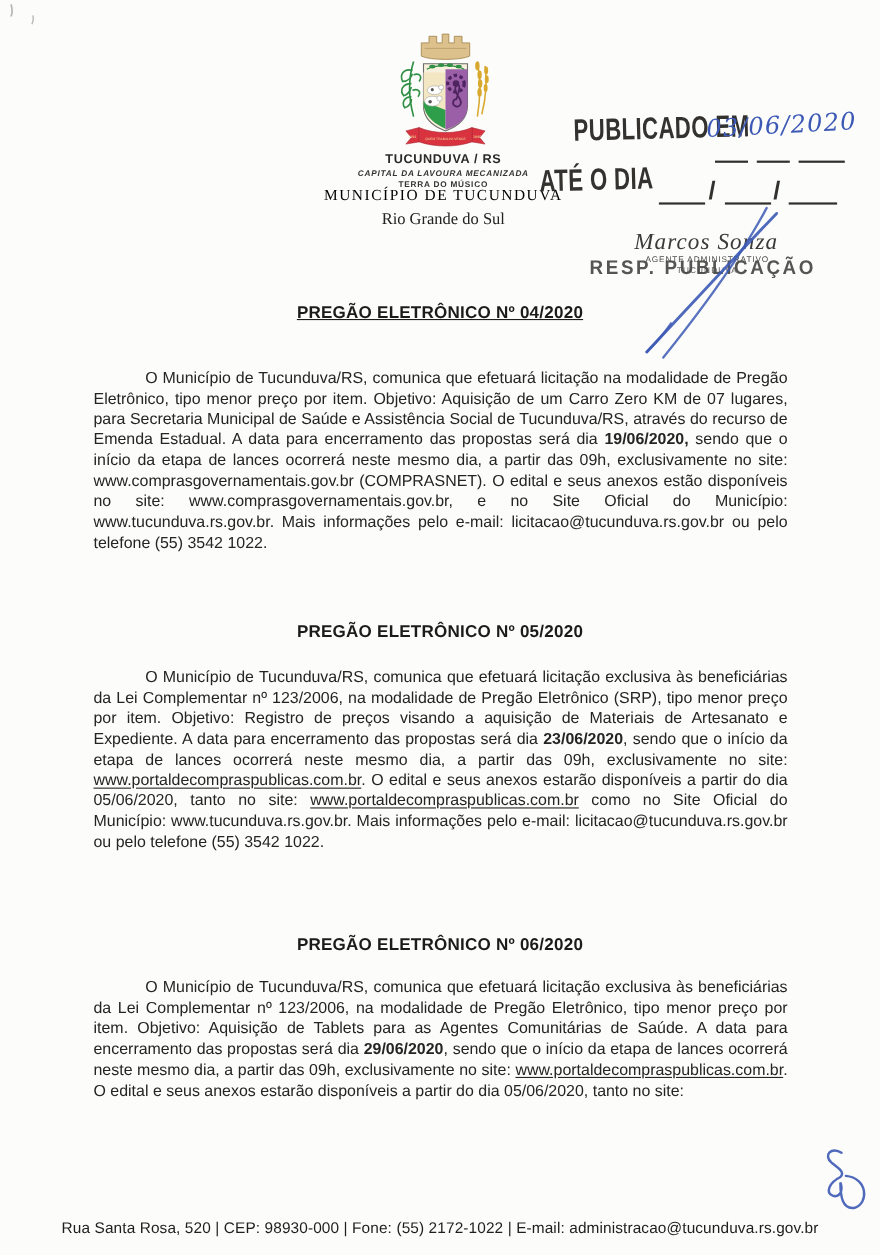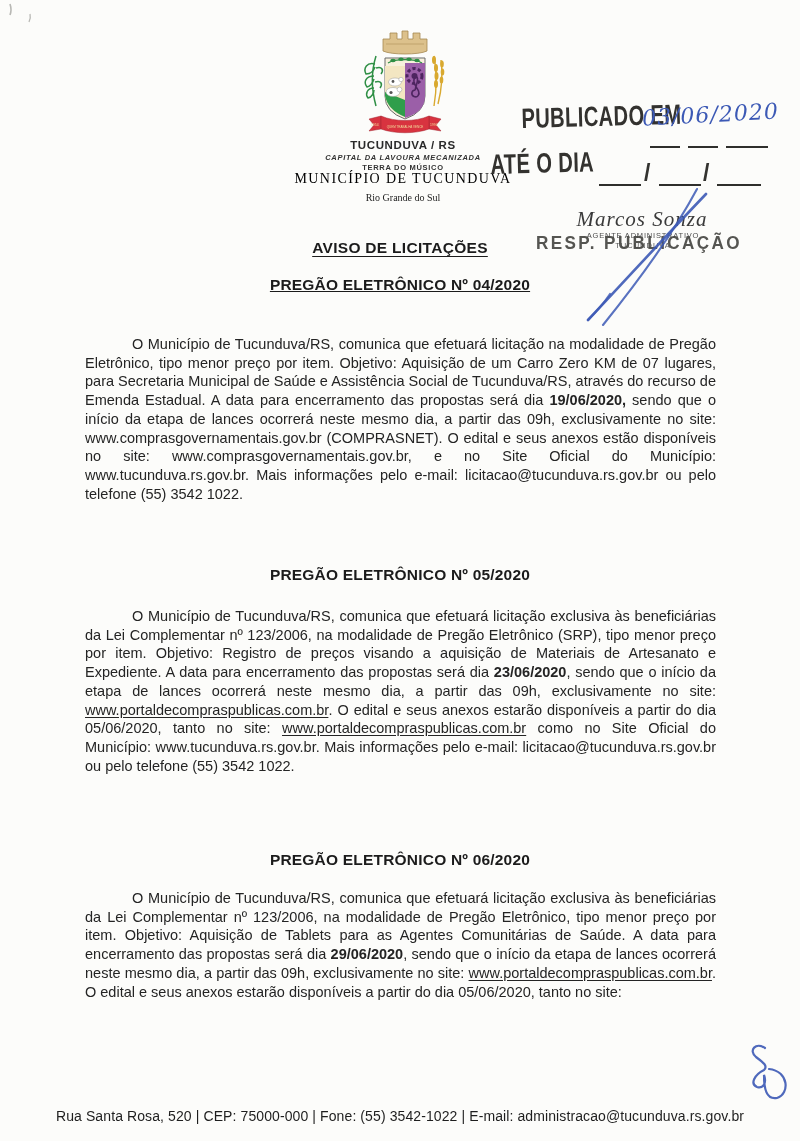--- a/index.html
+++ b/index.html
@@ -8,21 +8,21 @@
     background:#fcfcfa;overflow:hidden;
     font-family:"Liberation Sans",sans-serif;color:#222;
   }
   
   .crest{position:absolute;left:357px;top:22px;}
   .lh-text{position:absolute;left:203px;width:400px;text-align:center;white-space:nowrap;}
   .lh-city{top:139px;font-size:11.5px;font-weight:bold;letter-spacing:.6px;color:#2a2a2a;}
   .lh-tag1{top:153px;font-size:7.5px;font-weight:bold;letter-spacing:.7px;color:#333;font-style:italic;}
   .lh-tag2{top:163px;font-size:7.5px;font-weight:bold;letter-spacing:.7px;color:#333;}
   .lh-muni{top:171px;font-family:Liberation Serif, serif;font-size:14px;letter-spacing:1.4px;color:#000000;}
-  .lh-state{top:192px;font-family:"Liberation Serif",serif;font-size:10px;color:#222;}
+  .lh-state{top:192px;font-family:"Liberation Serif",serif;font-size:15px;color:#222;}
   
   .stamp-cond{
     position:absolute;font-weight:700;color:#33322f;white-space:nowrap;
     transform:rotate(-1.5deg) scaleX(.72);transform-origin:left top;
     font-size:28px;letter-spacing:.5px;
   }
   .pub-label{left:521px;top:103px;}
   .ate-label{left:490px;top:149px;}
   .blank{position:absolute;border-bottom:2.4px solid #2f2f2c;height:1px;}
   .b1a{left:650px;top:145px;width:30px;}
@@ -174,32 +174,31 @@
   <div class="stamp-slash s2">/</div>
   <div class="blank b2a"></div>
   <div class="blank b2b"></div>
   <div class="blank b2c"></div>
 
   <div class="signer-name">Marcos Sonza</div>
   <div class="signer-role">AGENTE ADMINISTRATIVO</div>
   <div class="signer-city">TUCUNDUVA</div>
   <div class="resp-stamp">RESP. PUBLICAÇÃO</div>
 
-  <div class="doc-title">AVISO DE LICITAÇÕES</div>
 
   <div class="sec-head h0">PREGÃO ELETRÔNICO Nº 04/2020</div>
   <div class="para p0"><span>O Município de Tucunduva/RS, comunica que efetuará licitação na modalidade de Pregão Eletrônico, tipo menor preço por item. Objetivo: Aquisição de um Carro Zero KM de 07 lugares, para Secretaria Municipal de Saúde e Assistência Social de Tucunduva/RS, através do recurso de Emenda Estadual. A data para encerramento das propostas será dia </span><span class="b">19/06/2020,</span><span> sendo que o início da etapa de lances ocorrerá neste mesmo dia, a partir das 09h, exclusivamente no site: www.comprasgovernamentais.gov.br (COMPRASNET). O edital e seus anexos estão disponíveis no site: www.comprasgovernamentais.gov.br, e no Site Oficial do Município: www.tucunduva.rs.gov.br. Mais informações pelo e-mail: licitacao@tucunduva.rs.gov.br ou pelo telefone (55) 3542 1022.</span></div>
 
   <div class="sec-head h1">PREGÃO ELETRÔNICO Nº 05/2020</div>
   <div class="para p1"><span>O Município de Tucunduva/RS, comunica que efetuará licitação exclusiva às beneficiárias da Lei Complementar nº 123/2006, na modalidade de Pregão Eletrônico (SRP), tipo menor preço por item. Objetivo: Registro de preços visando a aquisição de Materiais de Artesanato e Expediente. A data para encerramento das propostas será dia </span><span class="b">23/06/2020</span><span>, sendo que o início da etapa de lances ocorrerá neste mesmo dia, a partir das 09h, exclusivamente no site: </span><span class="u">www.portaldecompraspublicas.com.br</span><span>. O edital e seus anexos estarão disponíveis a partir do dia 05/06/2020, tanto no site: </span><span class="u">www.portaldecompraspublicas.com.br</span><span> como no Site Oficial do Município: www.tucunduva.rs.gov.br. Mais informações pelo e-mail: licitacao@tucunduva.rs.gov.br ou pelo telefone (55) 3542 1022.</span></div>
 
   <div class="sec-head h2">PREGÃO ELETRÔNICO Nº 06/2020</div>
   <div class="para p2"><span>O Município de Tucunduva/RS, comunica que efetuará licitação exclusiva às beneficiárias da Lei Complementar nº 123/2006, na modalidade de Pregão Eletrônico, tipo menor preço por item. Objetivo: Aquisição de Tablets para as Agentes Comunitárias de Saúde. A data para encerramento das propostas será dia </span><span class="b">29/06/2020</span><span>, sendo que o início da etapa de lances ocorrerá neste mesmo dia, a partir das 09h, exclusivamente no site: </span><span class="u">www.portaldecompraspublicas.com.br</span><span>. O edital e seus anexos estarão disponíveis a partir do dia 05/06/2020, tanto no site:</span></div>
 
-  <div class="footer">Rua Santa Rosa, 520 | CEP: 75000-000 | Fone: (55) 3542-1022  | E-mail: administracao@tucunduva.rs.gov.br</div>
+  <div class="footer">Rua Santa Rosa, 520 | CEP: 98930-000 | Fone: (55) 2172-1022  | E-mail: administracao@tucunduva.rs.gov.br</div>
 
   <svg class="ink-overlay" width="800" height="1141" viewBox="0 0 800 1141">
     <g fill="none" stroke-linecap="round" stroke="#3c59b5">
       <path d="M588 320 C618 288 664 238 706 194" stroke-width="2.6" opacity="0.9"></path>
       <path d="M603 325 C636 284 672 236 697 189" stroke-width="2.1" opacity="0.85"></path>
       <path d="M588 320 C600 308 606 300 610 294" stroke-width="2.2" opacity="0.8"></path>
     </g>
     <g fill="none" stroke-linecap="round" stroke="#3c59b5">
       <path d="M765 1048 C756 1042 748 1050 756 1057 C764 1063 768 1066 764 1070 C754 1075 750 1084 757 1087 C763 1089 767 1083 764 1075 C764 1088 766 1100 777 1098 C790 1094 789 1071 769 1069" stroke-width="2.2" opacity="0.9"></path>
     </g>

